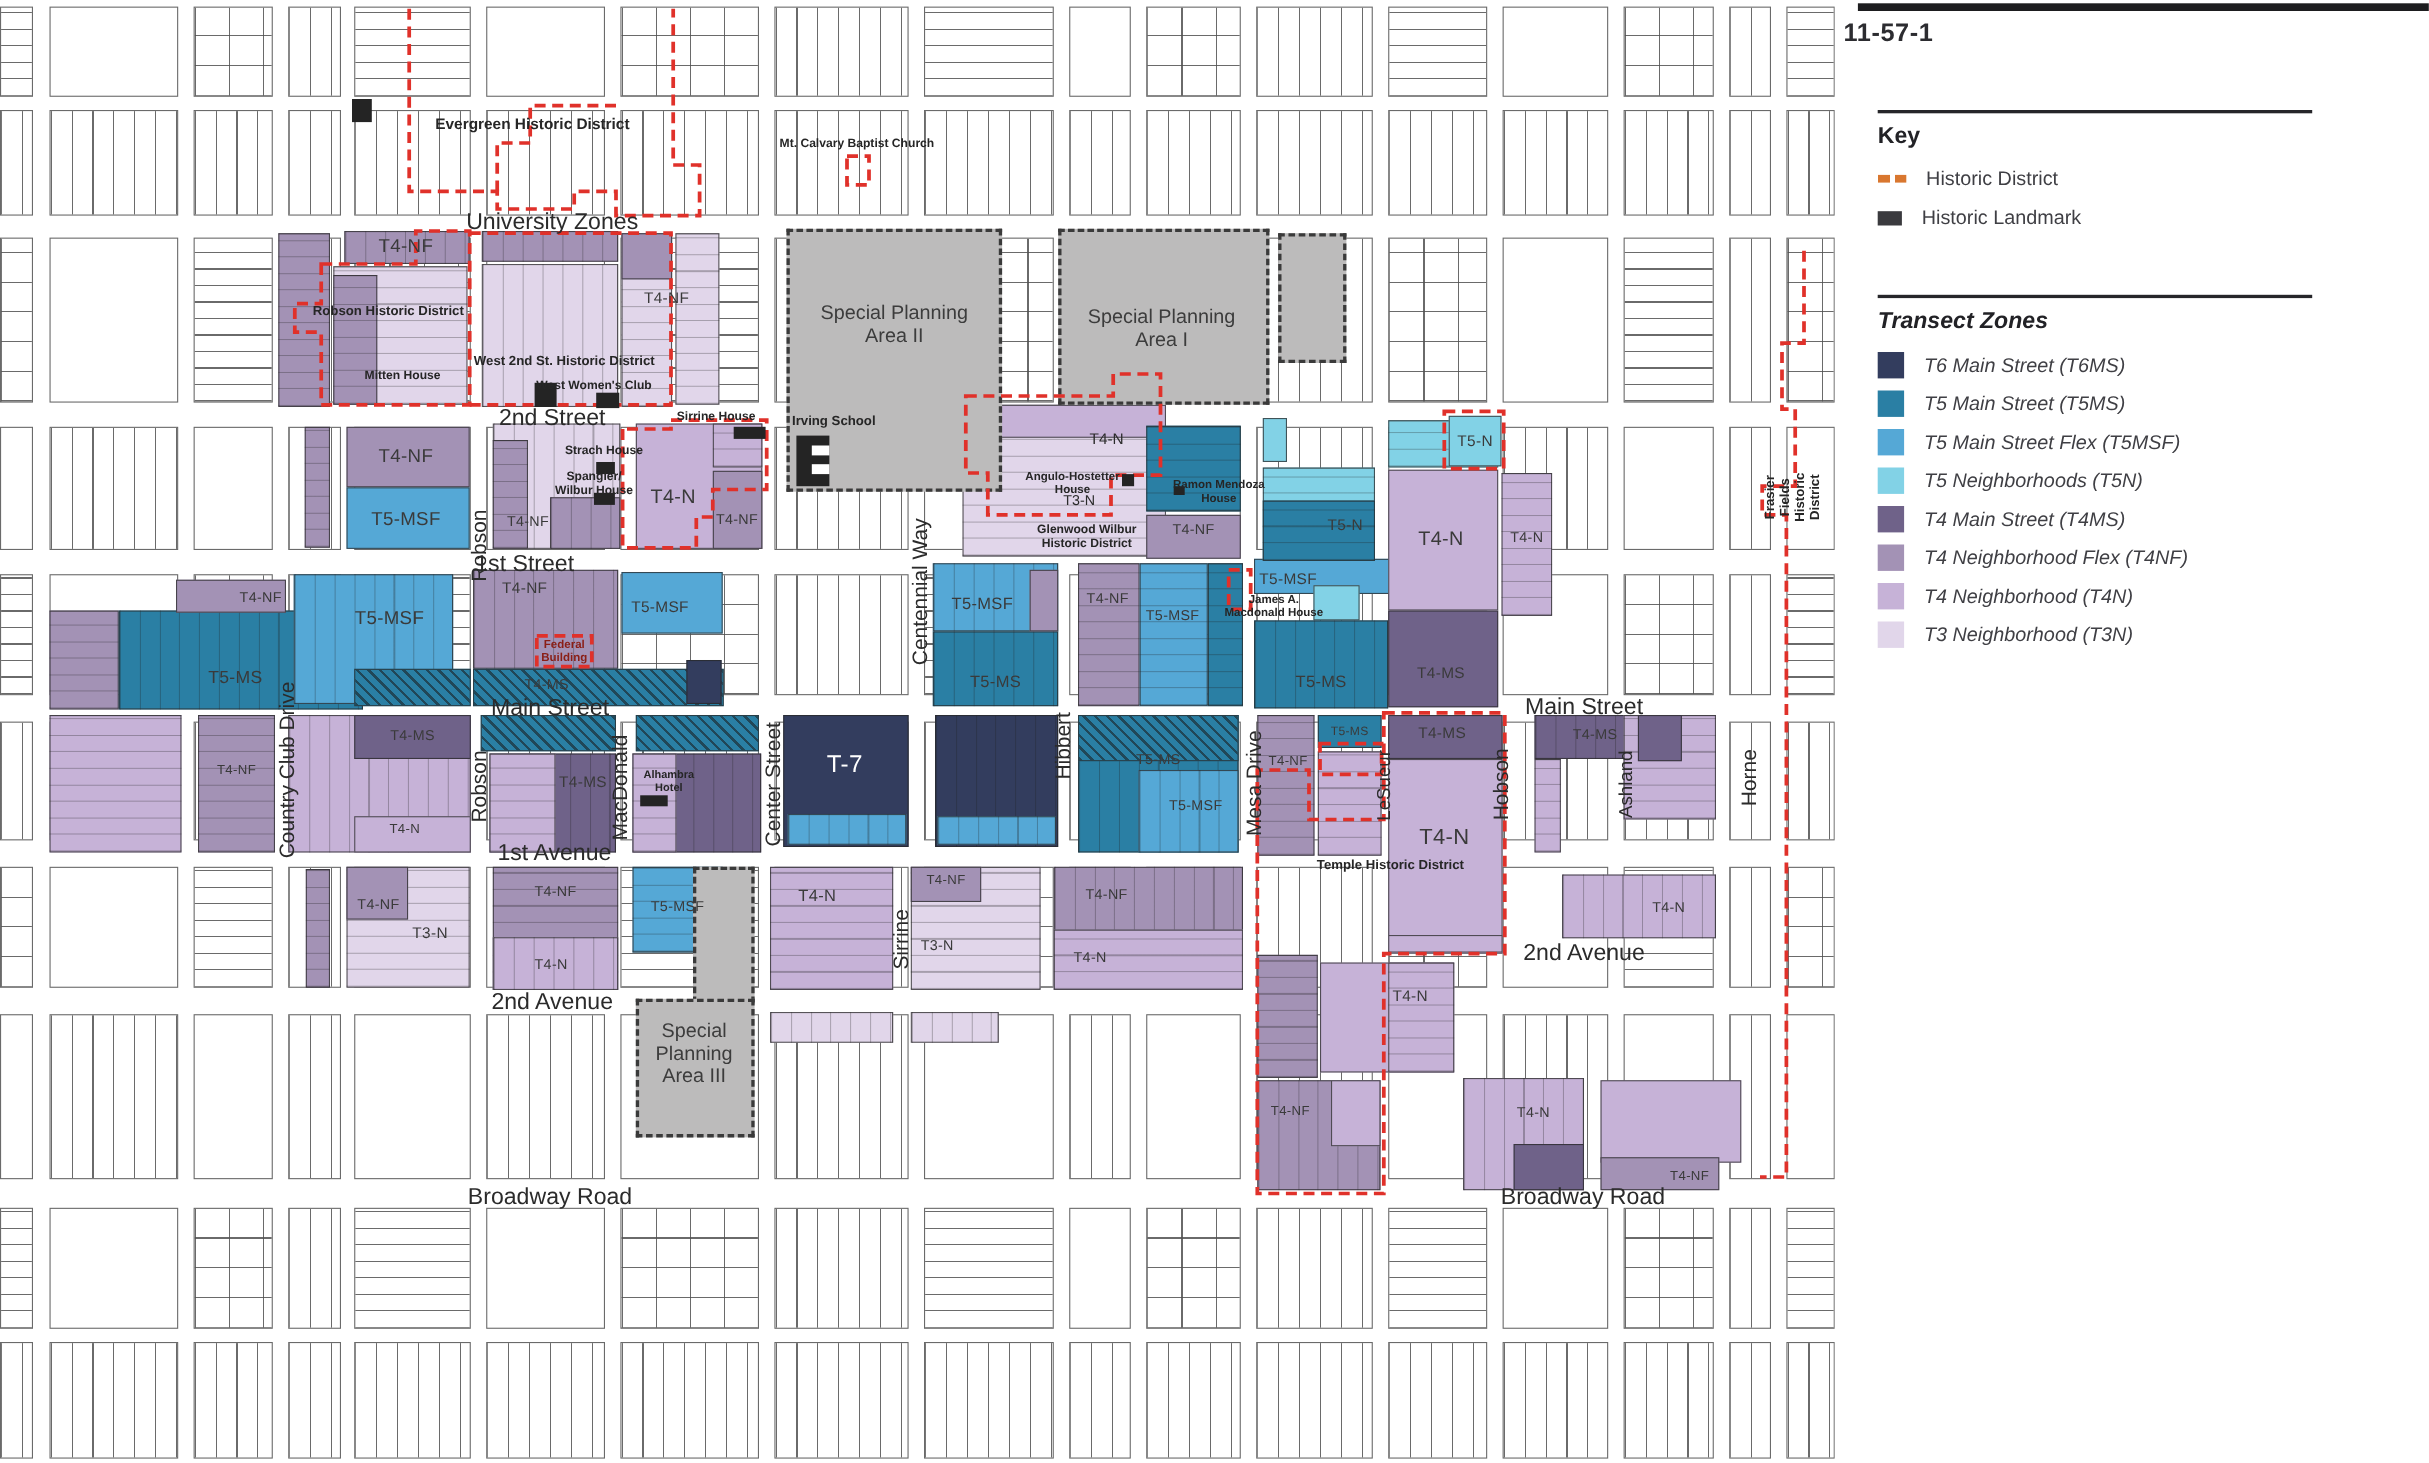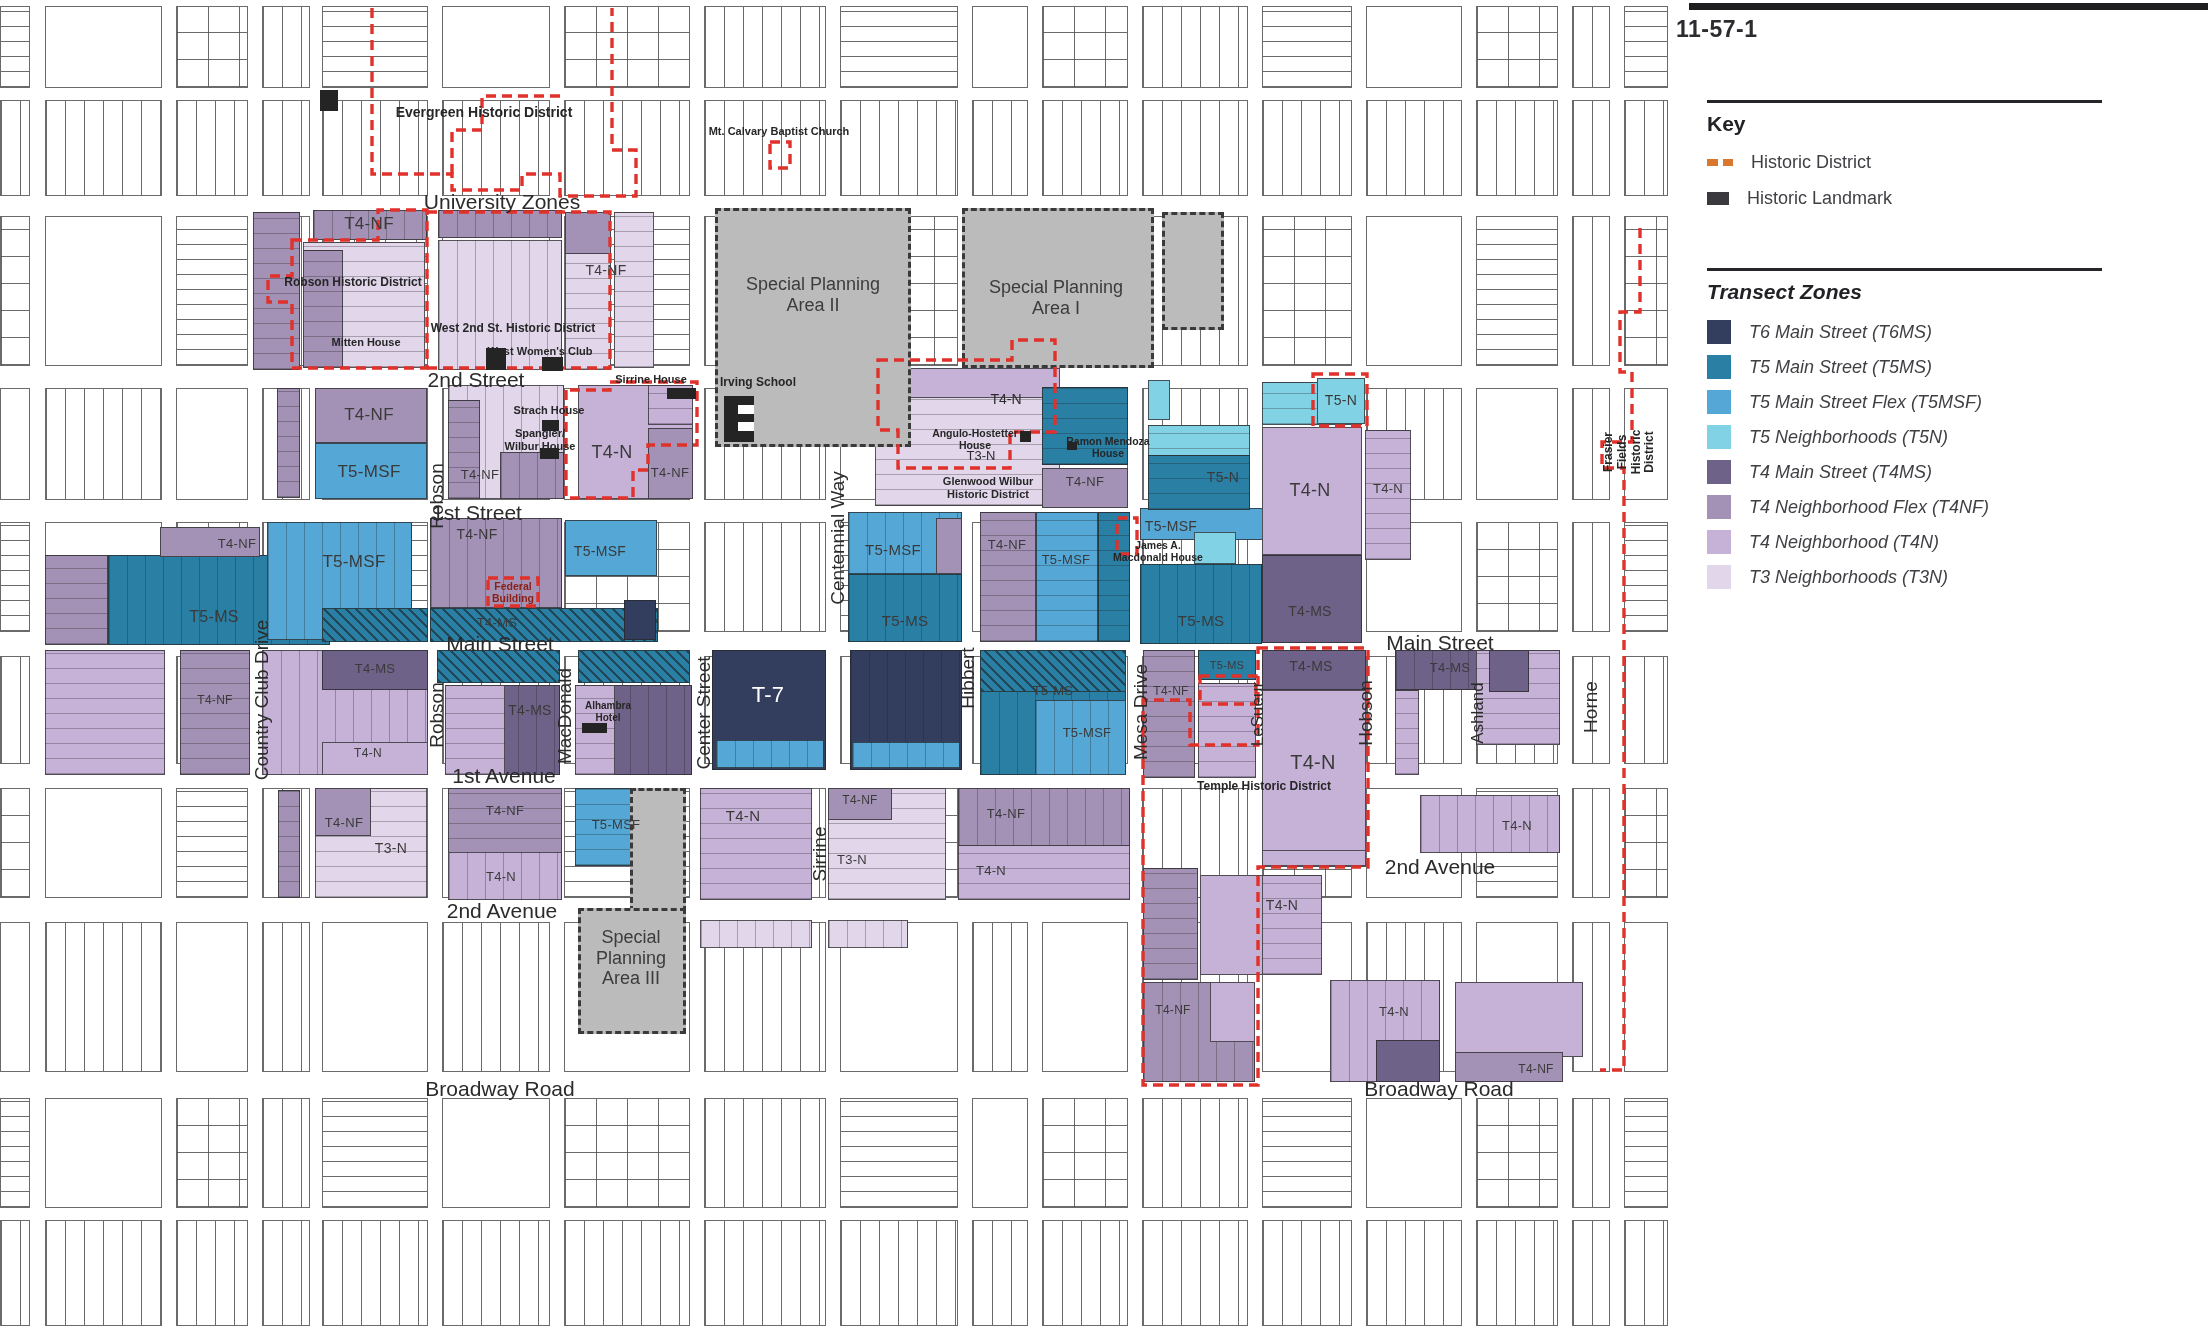--- a/index.html
+++ b/index.html
@@ -412,21 +412,21 @@
         <div class="zlabel" style="left: 1394px; top: 1011px; position: absolute; font-size: 13px;">T4-N</div>
         <div class="zlabel" style="left: 1536px; top: 1069px; position: absolute; font-size: 12px;">T4-NF</div>
         <div class="lbl" style="left: 813px; top: 295px; position: absolute; font-size: 18px; color: rgb(60, 60, 60);">Special Planning
 Area II</div>
         <div class="lbl" style="left: 1056px; top: 298px; position: absolute; font-size: 18px; color: rgb(60, 60, 60);">Special Planning
 Area I</div>
         <div class="lbl" style="left: 631px; top: 958px; position: absolute; font-size: 18px; color: rgb(60, 60, 60);">Special
 Planning
 Area III</div>
         <div class="lbl" style="left: 502px; top: 202px; position: absolute; font-size: 21px;">University Zones</div>
-        <div class="lbl" style="left: 476px; top: 380px; position: absolute; font-size: 21px; text-align: center;">2nd Street</div>
+        <div class="lbl" style="left: 502px; top: 380px; position: absolute; font-size: 21px; text-align: center;">2nd Street</div>
         <div class="lbl" style="left: 477px; top: 513px; position: absolute; font-size: 21px;">1st Street</div>
         <div class="lbl" style="left: 500px; top: 644px; position: absolute; font-size: 21px;">Main Street</div>
         <div class="lbl" style="left: 1440px; top: 643px; position: absolute; font-size: 21px;">Main Street</div>
         <div class="lbl" style="left: 504px; top: 776px; position: absolute; font-size: 21px;">1st Avenue</div>
         <div class="lbl" style="left: 502px; top: 911px; position: absolute; font-size: 21px;">2nd Avenue</div>
         <div class="lbl" style="left: 1440px; top: 867px; position: absolute; font-size: 21px;">2nd Avenue</div>
         <div class="lbl" style="left: 500px; top: 1089px; position: absolute; font-size: 21px;">Broadway Road</div>
         <div class="lbl" style="left: 1439px; top: 1089px; position: absolute; font-size: 21px;">Broadway Road</div>
         <div class="lbl v" style="left: 262px; top: 700px; position: absolute; font-size: 19px;">Country Club Drive</div>
         <div class="lbl v" style="left: 437px; top: 496px; position: absolute; font-size: 19px;">Robson</div>
@@ -517,19 +517,19 @@
           <div class="row">
             <div class="sw" style="background: rgb(163, 146, 181);"></div>
             <div class="txt">T4 Neighborhood Flex (T4NF)</div>
           </div>
           <div class="row">
             <div class="sw" style="background: rgb(198, 178, 215);"></div>
             <div class="txt">T4 Neighborhood (T4N)</div>
           </div>
           <div class="row">
             <div class="sw" style="background: rgb(225, 214, 234);"></div>
-            <div class="txt">T3 Neighborhoods (T3N)</div>
+            <div class="txt">T3 Neighborhood (T3N)</div>
           </div>
         </div>
     </section>
 
   </aside>
 </div>
 
 </body></html>

